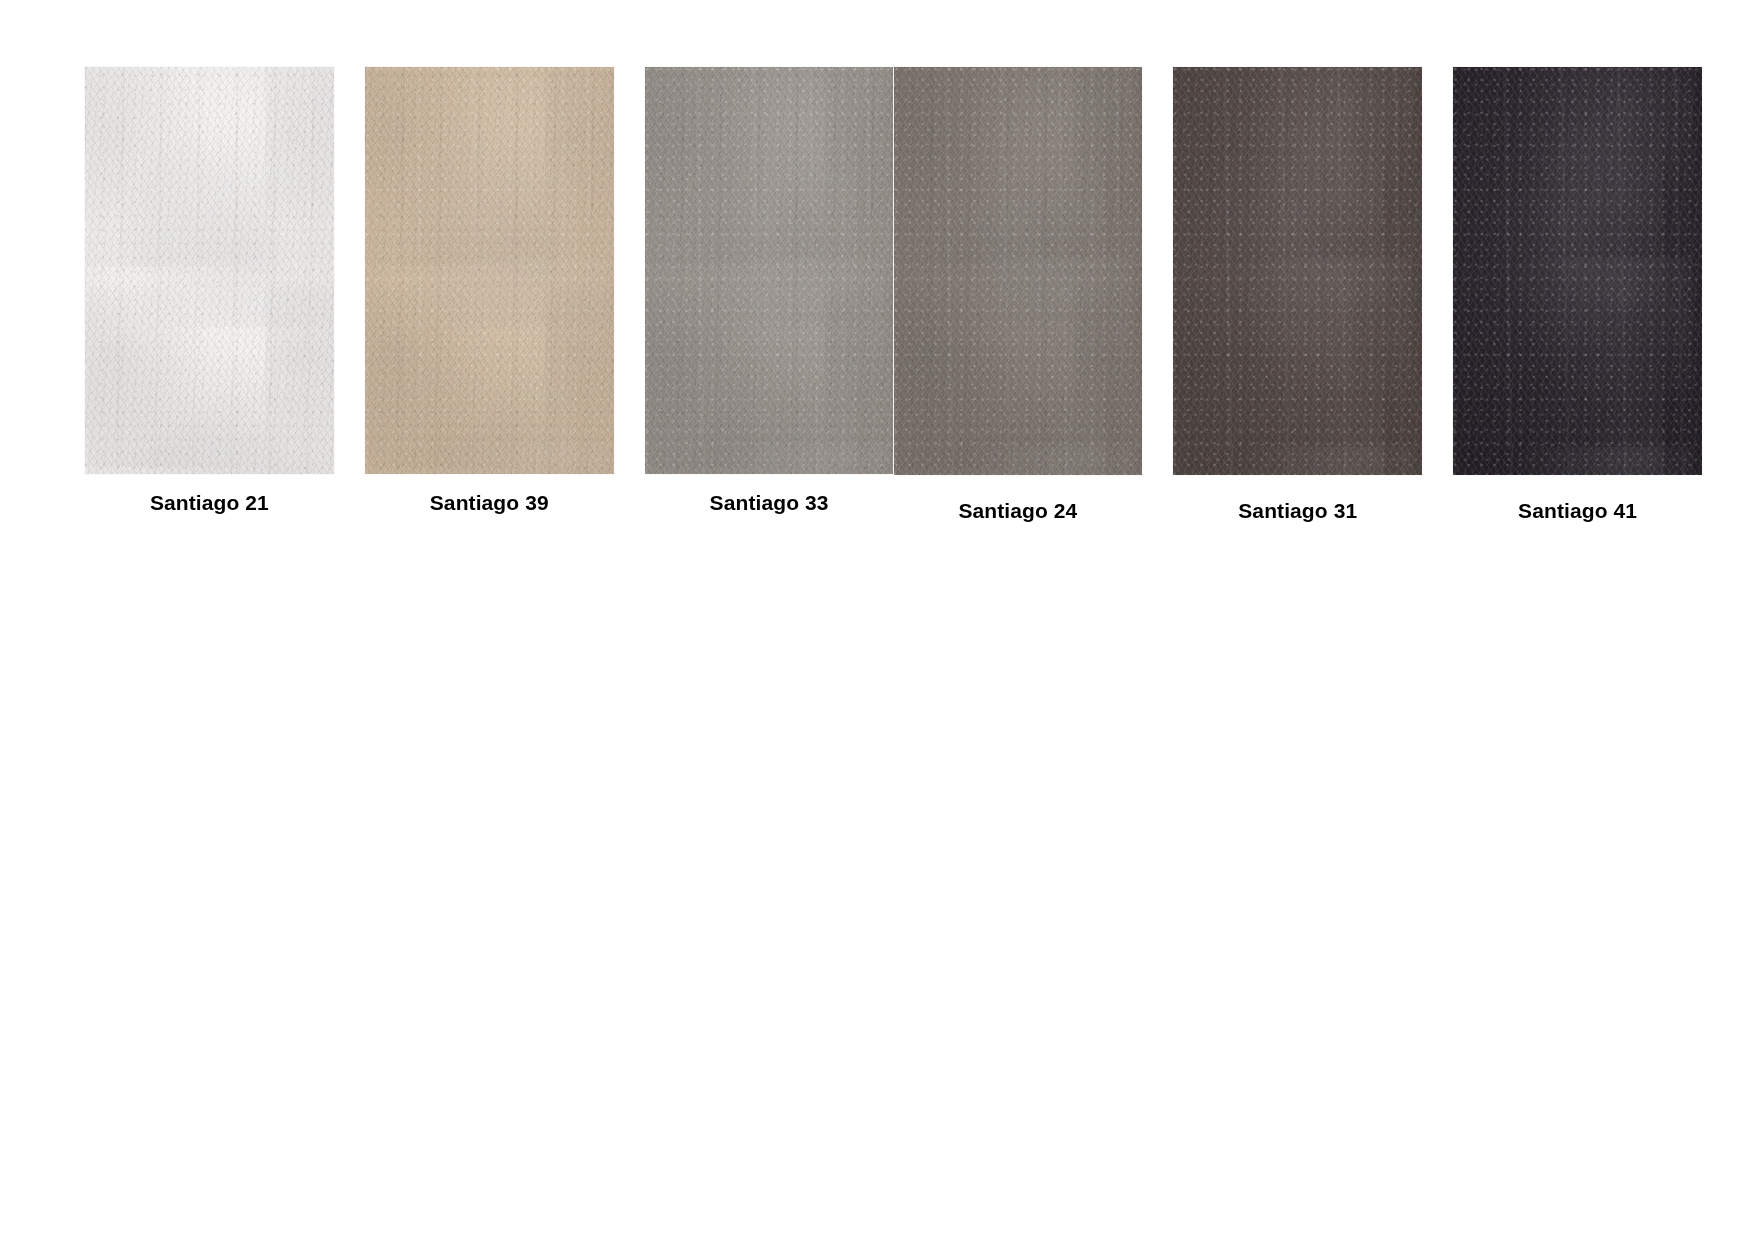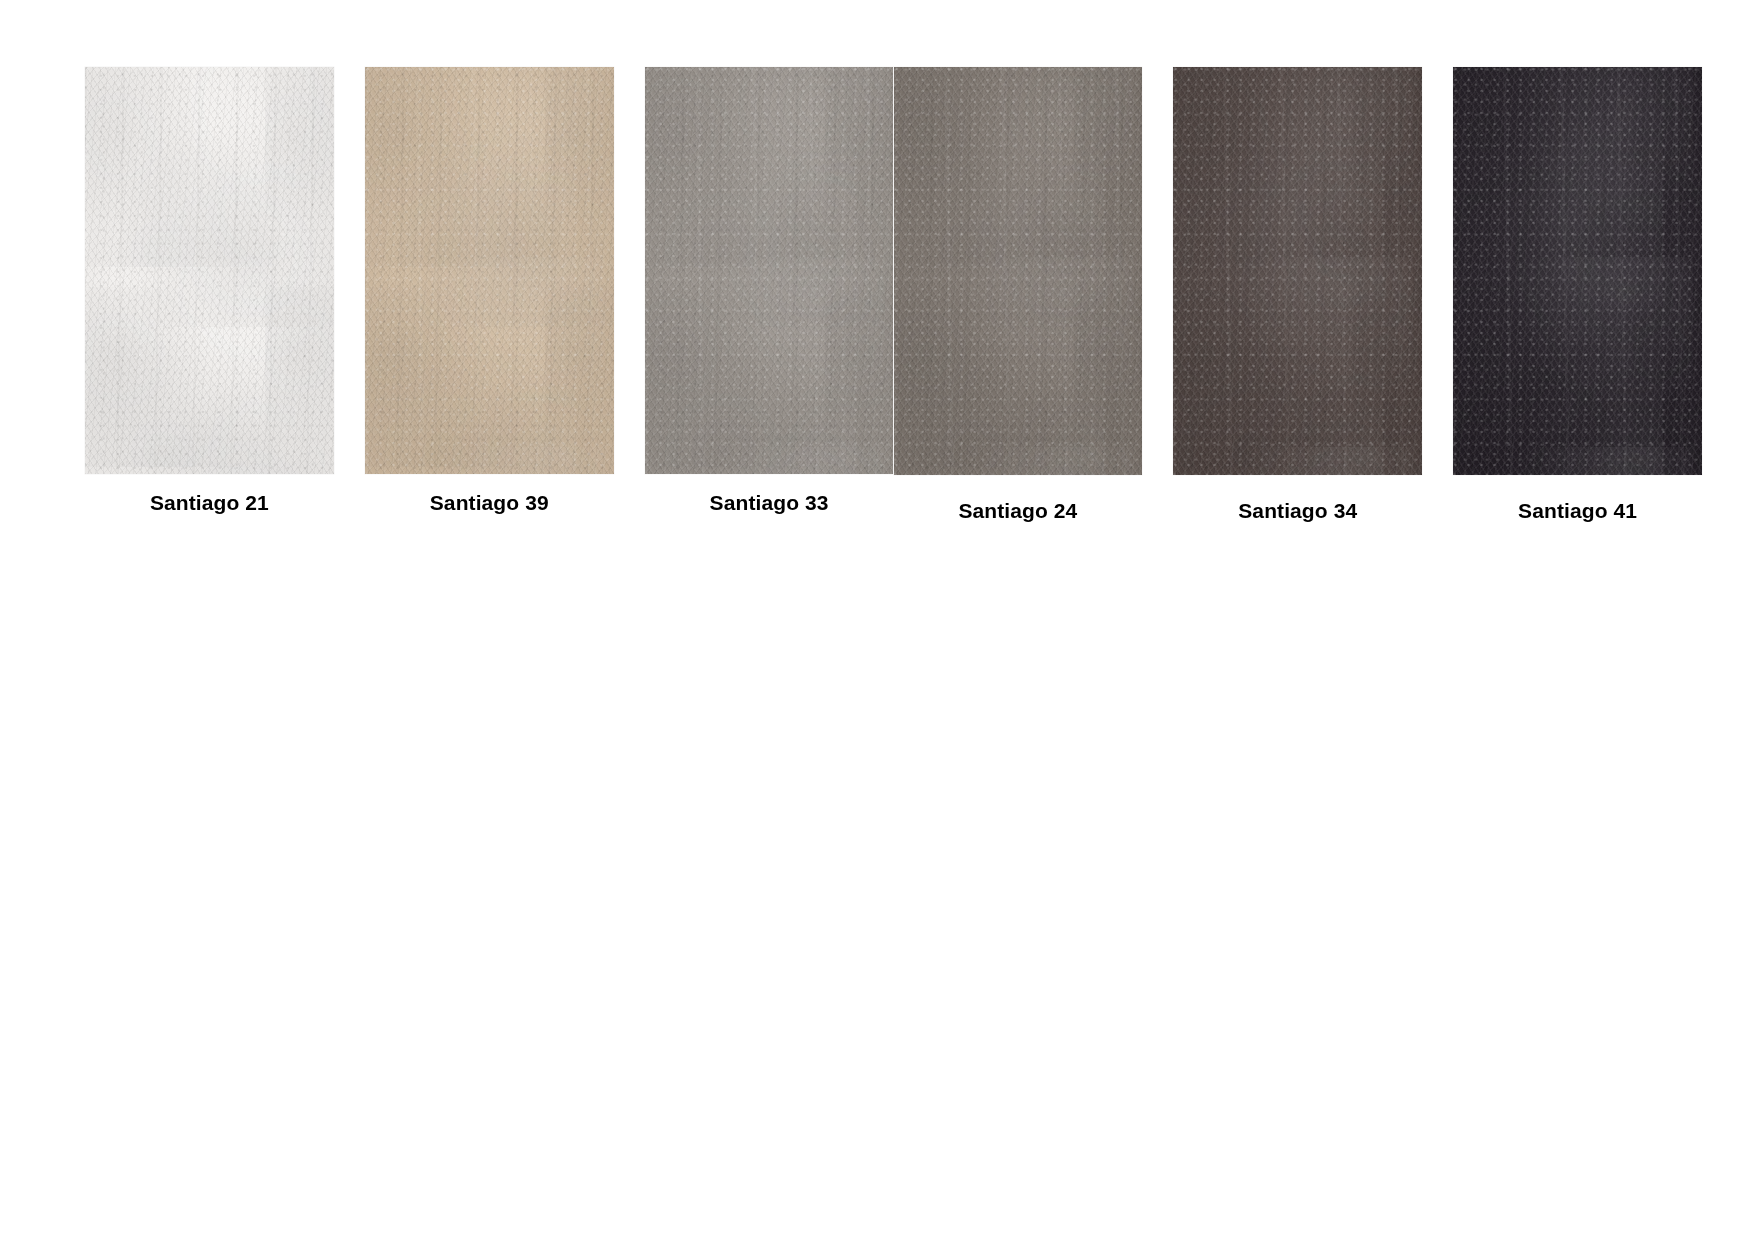--- a/index.html
+++ b/index.html
@@ -197,21 +197,21 @@
       </div>
 
       <div class="swatch-cell">
         <div class="swatch-chip" id="chip-1-1" style="background-color: rgb(78, 67, 64);">
           <div class="grain grain-c"></div>
           <div class="grain grain-a"></div>
           <div class="grain grain-b"></div>
           <div class="grain grain-d"></div>
           <div class="sheen"></div>
         </div>
-        <div class="swatch-label">Santiago 34</div>
+        <div class="swatch-label">Santiago 31</div>
       </div>
 
       <div class="swatch-cell">
         <div class="swatch-chip" id="chip-1-2" style="background-color: rgb(36, 31, 38);">
           <div class="grain grain-c"></div>
           <div class="grain grain-a"></div>
           <div class="grain grain-b"></div>
           <div class="grain grain-d"></div>
           <div class="sheen"></div>
         </div>

